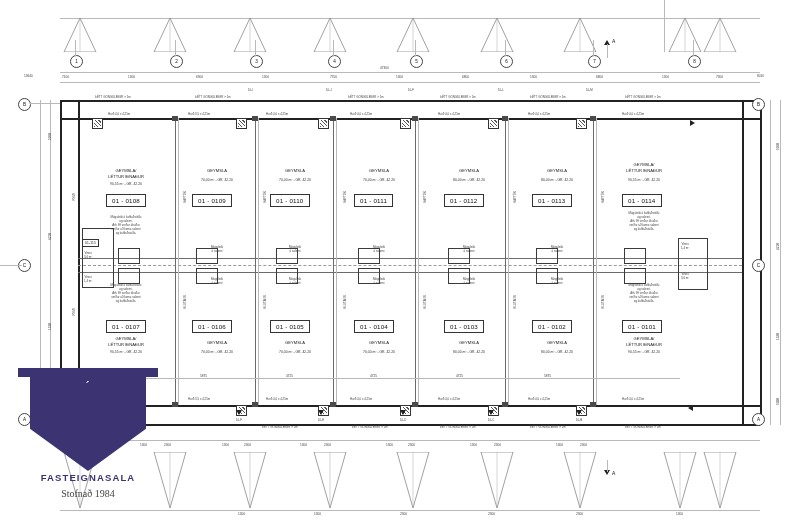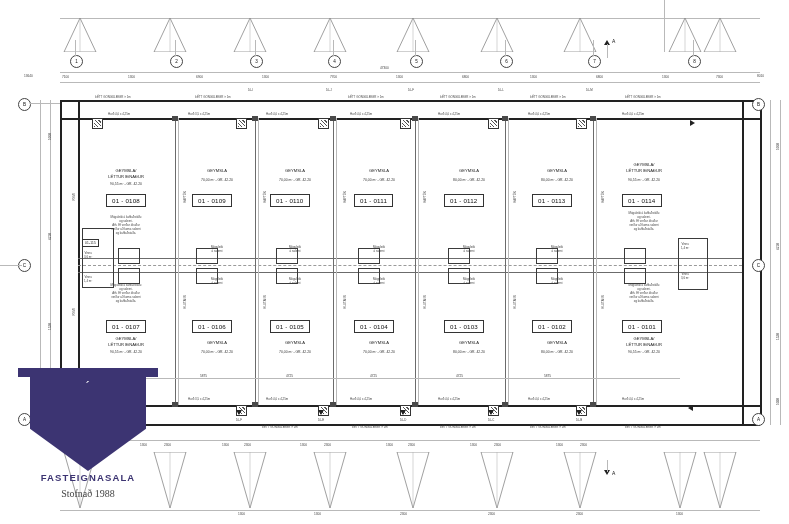--- a/index.html
+++ b/index.html
@@ -522,16 +522,16 @@
   <div class="dimtxt" style="left:488px;top:512px;">2300</div>
   <div class="dimtxt" style="left:576px;top:512px;">2300</div>
   <div class="dimtxt" style="left:676px;top:512px;">1300</div>
 
   <div id="logo">
     <div class="bar"></div>
     <div class="shield">
       <div class="acc">´</div>
     </div>
     <div class="word">FASTEIGNASALA</div>
-    <div class="est">Stofnað 1988</div>
+    <div class="est">Stofnað 1984</div>
   </div>
 
 </div>
 
 </body></html>

